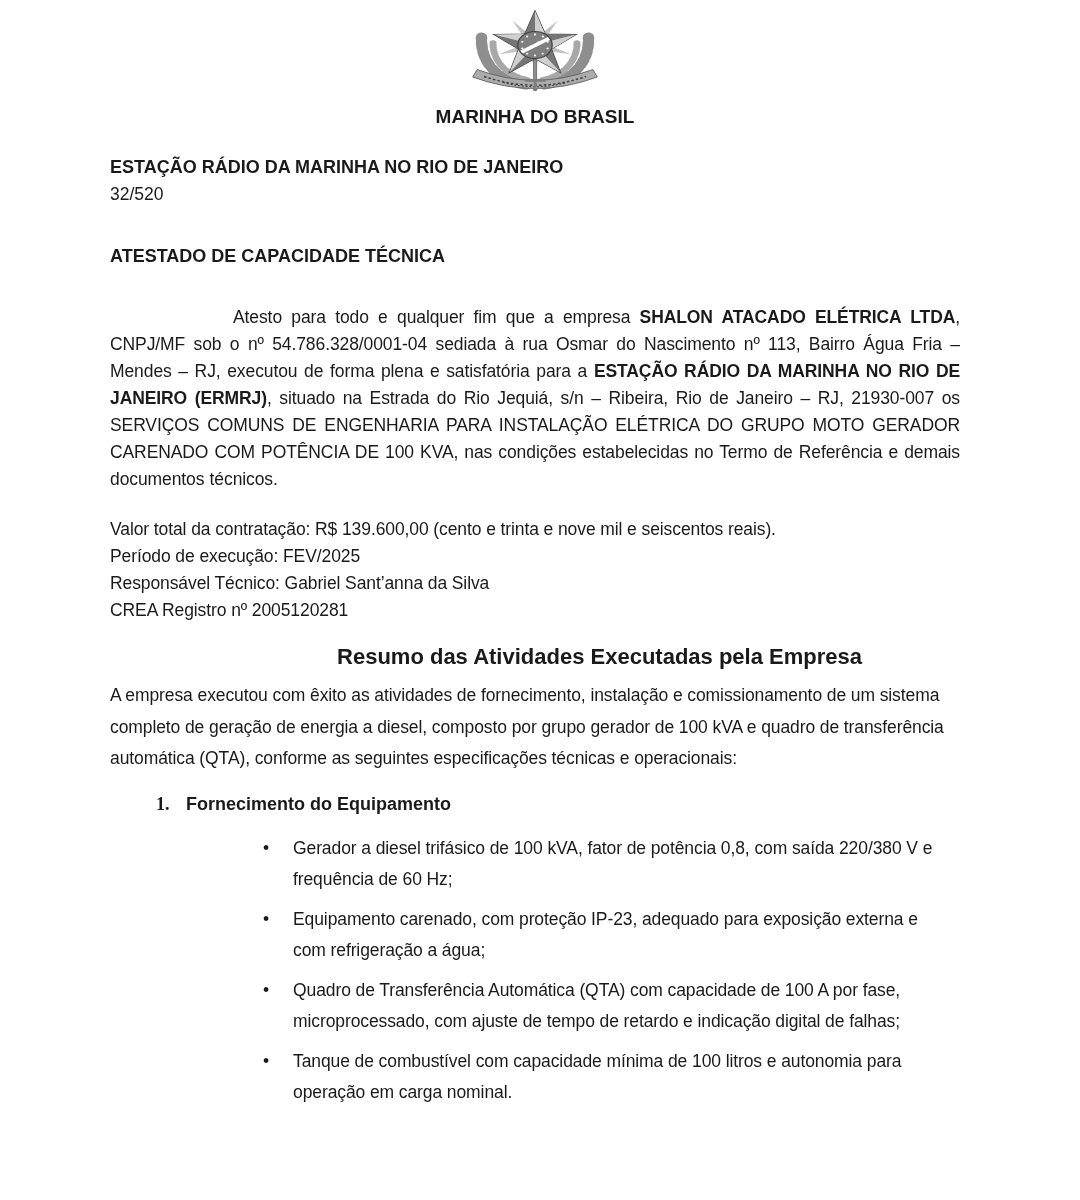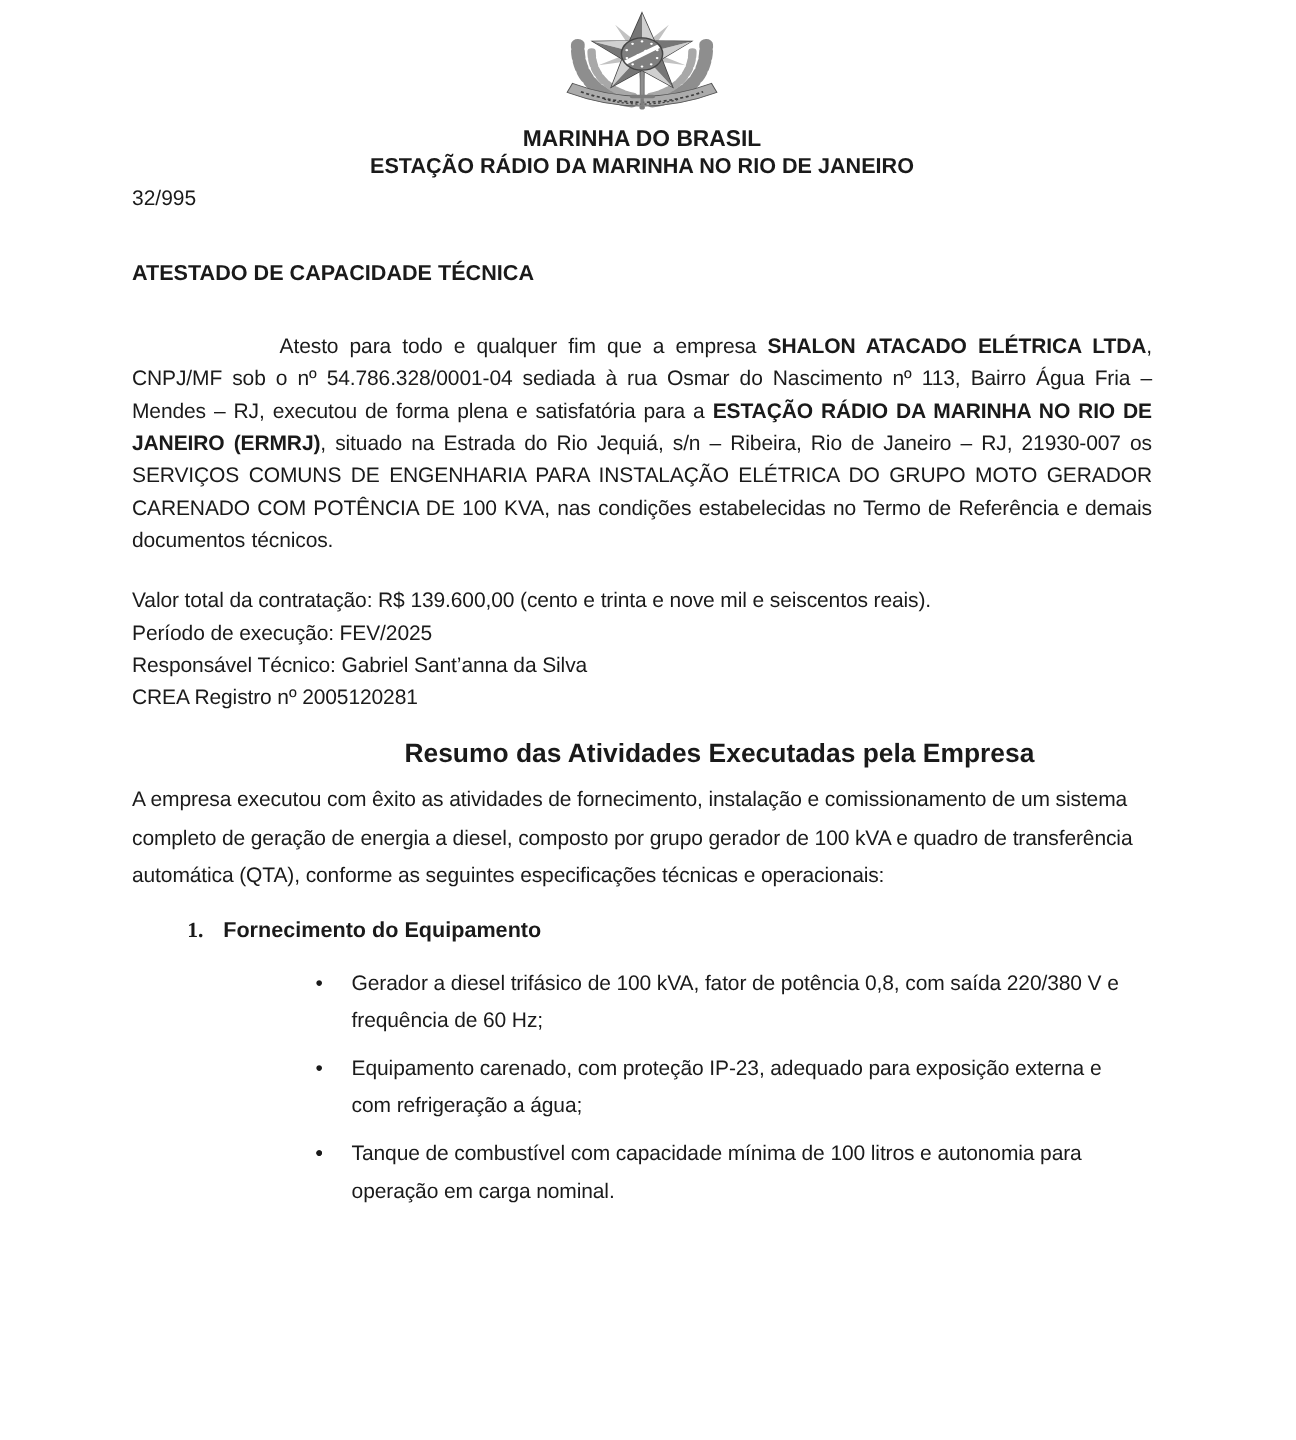--- a/index.html
+++ b/index.html
@@ -11,21 +11,21 @@
     font-family: "Liberation Sans", sans-serif;
     color: #1a1a1a;
   }
   .page { width: 1080px; height: 1200px; background: #ffffff; }
   .content { padding: 0 120px 0 110px; }
 
   .crest-wrap { width: 100%; text-align: center; padding-top: 5px; height: 97px; }
   .crest { display: inline-block; }
 
   .org   { text-align: center; font-weight: 700; font-size: 19px; line-height: 22px; margin-top: 9px; }
-  .unit  { text-align: center; font-weight: 700; font-size: 18px; line-height: 21px; }
+  .unit  { text-align: left; font-weight: 700; font-size: 18px; line-height: 21px; margin-top: 29px; }
   .refnum{ font-size: 17.5px; line-height: 26px; margin-top: 3px; }
   .doctitle { text-align: left; font-weight: 700; font-size: 18px; line-height: 21px; margin-top: 39px; }
 
   .attest {
     margin-top: 37px;
     font-size: 17.5px; line-height: 27px;
     text-align: justify;
     text-indent: 123px;
     letter-spacing: -0.1px; word-spacing: 0.5px;
   }
@@ -118,21 +118,21 @@
           <circle cx="45" cy="36.8" r="0.9"></circle>
             <circle cx="48.8" cy="31.5" r="0.9"></circle>
           <circle cx="57.5" cy="37.5" r="1.1"></circle>
             <circle cx="52.5" cy="41" r="1.1"></circle>
         </g>
       </svg>
     </div>
 
     <div class="org">MARINHA DO BRASIL</div>
     <div class="unit">ESTAÇÃO RÁDIO DA MARINHA NO RIO DE JANEIRO</div>
-    <div class="refnum">32/995</div>
+    <div class="refnum">32/520</div>
     <div class="doctitle">ATESTADO DE CAPACIDADE TÉCNICA</div>
 
     <p class="attest"><span>Atesto para todo e qualquer fim que a empresa </span><span class="b">SHALON ATACADO ELÉTRICA LTDA</span><span>, CNPJ/MF sob o nº 54.786.328/0001-04 sediada à rua Osmar do Nascimento nº 113, Bairro Água Fria – Mendes – RJ, executou de forma plena e satisfatória para a </span><span class="b">ESTAÇÃO RÁDIO DA MARINHA NO RIO DE JANEIRO (ERMRJ)</span><span>, situado na Estrada do Rio Jequiá, s/n – Ribeira, Rio de Janeiro – RJ, 21930-007 os SERVIÇOS COMUNS DE ENGENHARIA PARA INSTALAÇÃO ELÉTRICA DO GRUPO MOTO GERADOR CARENADO COM POTÊNCIA DE 100 KVA, nas condições estabelecidas no Termo de Referência e demais documentos técnicos.</span></p>
 
     <div class="details">
       <div>Valor total da contratação: R$ 139.600,00 (cento e trinta e nove mil e seiscentos reais).</div>
       <div>Período de execução: FEV/2025</div>
       <div>Responsável Técnico: Gabriel Sant’anna da Silva</div>
       <div>CREA Registro nº 2005120281</div>
     </div>
@@ -148,20 +148,21 @@
       <div class="bullet-item">
         <span class="bullet-glyph">•</span>
         <span>Gerador a diesel trifásico de 100 kVA, fator de potência 0,8, com saída 220/380 V e frequência de 60 Hz;</span>
       </div>
       <div class="bullet-item">
         <span class="bullet-glyph">•</span>
         <span>Equipamento carenado, com proteção IP-23, adequado para exposição externa e com refrigeração a água;</span>
       </div>
       <div class="bullet-item">
         <span class="bullet-glyph">•</span>
+        <span>Quadro de Transferência Automática (QTA) com capacidade de 100 A por fase, microprocessado, com ajuste de tempo de retardo e indicação digital de falhas;</span>
       </div>
       <div class="bullet-item">
         <span class="bullet-glyph">•</span>
         <span>Tanque de combustível com capacidade mínima de 100 litros e autonomia para operação em carga nominal.</span>
       </div>
     </div>
 
   </div>
 </div>
 

